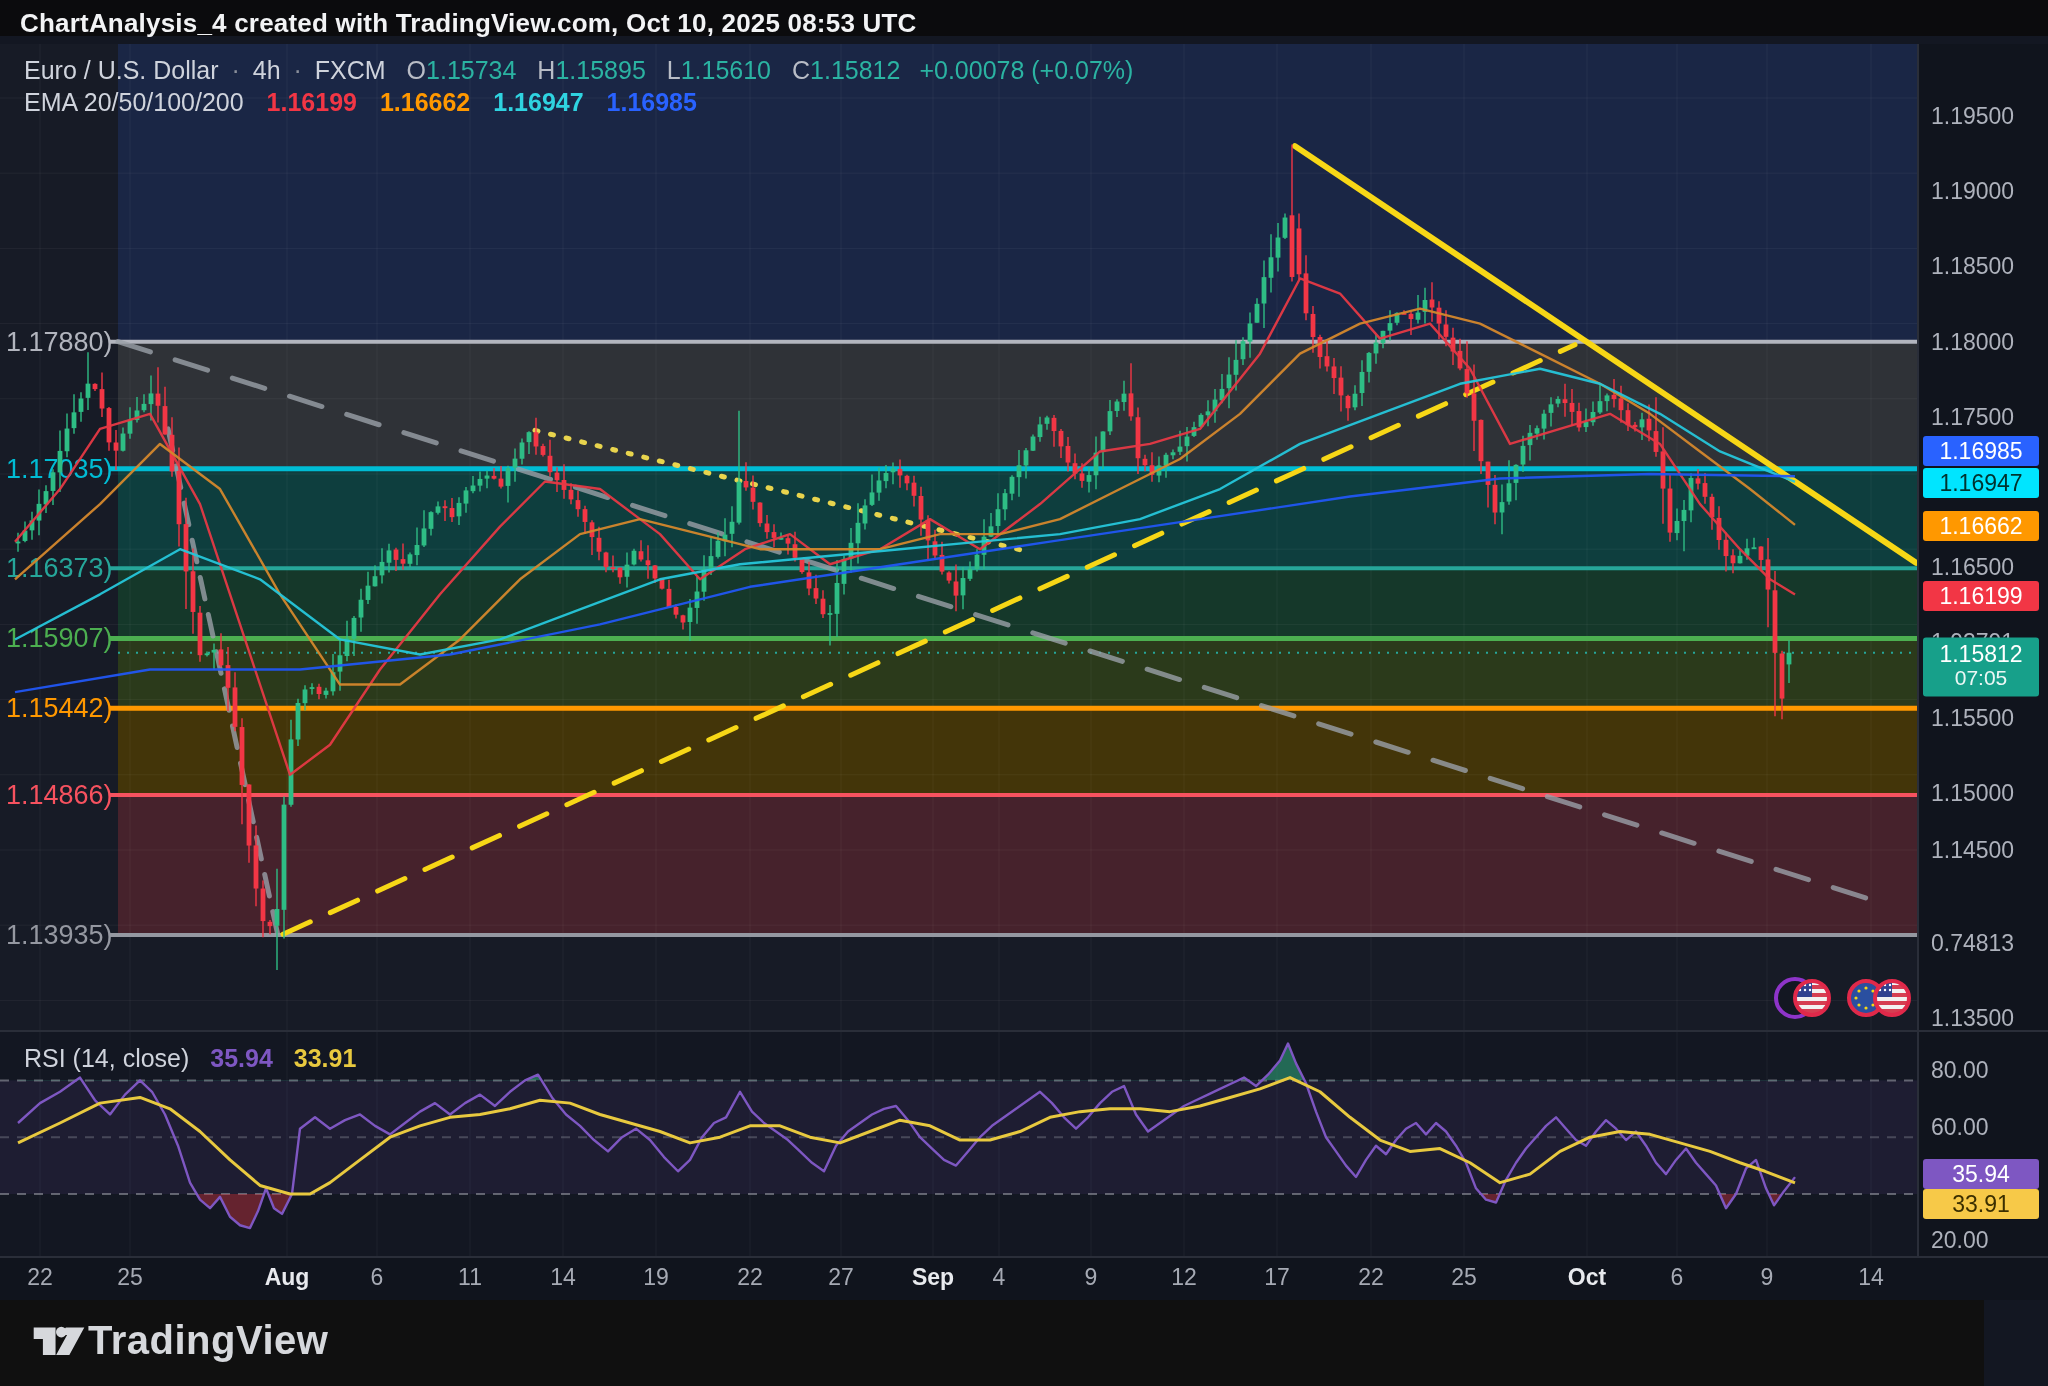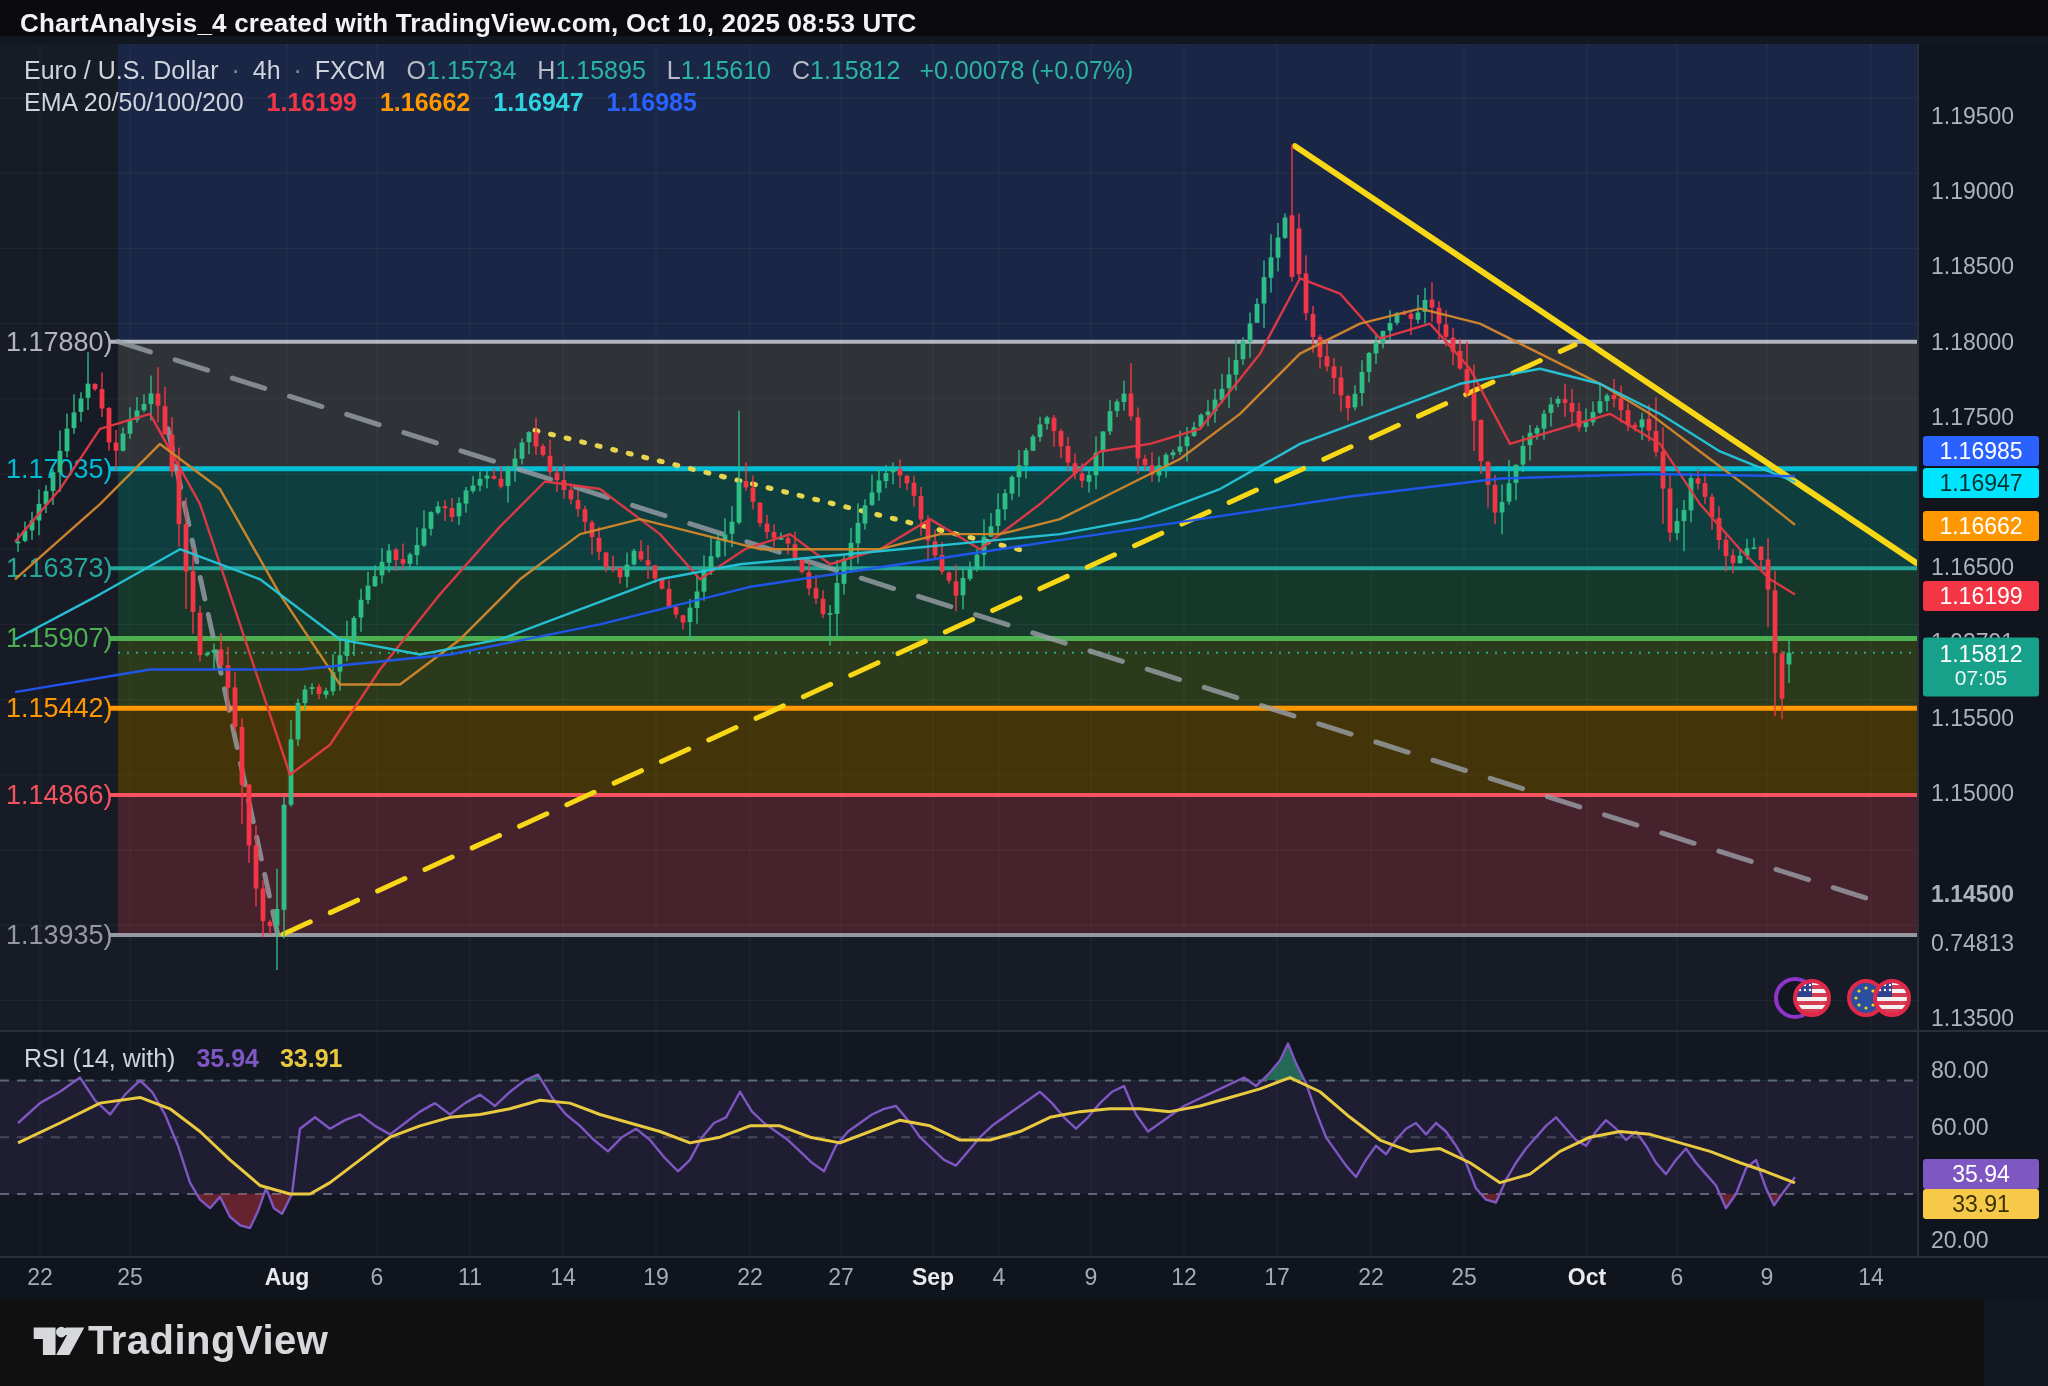--- a/index.html
+++ b/index.html
@@ -674,36 +674,36 @@
     <div class="row">
       <span>EMA 20/50/100/200</span>
       <span class="emav" id="ema-v0" style="color: rgb(242, 54, 69);">1.16199</span>
       <span class="emav" id="ema-v1" style="color: rgb(255, 152, 0);">1.16662</span>
       <span class="emav" id="ema-v2" style="color: rgb(47, 211, 224);">1.16947</span>
       <span class="emav" id="ema-v3" style="color: rgb(41, 98, 255);">1.16985</span>
     </div>
   </div>
 
   <div class="rsi-legend">
-    <span>RSI (14, with)</span>
+    <span>RSI (14, close)</span>
     <span class="v1">35.94</span>
     <span class="v2">33.91</span>
   </div>
 
   <div class="paxis" id="paxis">
       <div class="tick" style="top: 54px;">1.19500</div>
       <div class="tick" style="top: 129.2px;">1.19000</div>
       <div class="tick" style="top: 204.4px;">1.18500</div>
       <div class="tick" style="top: 279.6px;">1.18000</div>
       <div class="tick" style="top: 354.8px;">1.17500</div>
       <div class="tick" style="top: 505.2px;">1.16500</div>
       <div class="tick" style="top: 580.4px;">1.93791</div>
       <div class="tick" style="top: 655.6px;">1.15500</div>
       <div class="tick" style="top: 730.8px;">1.15000</div>
-      <div class="tick" style="top: 832px; font-weight: bold;">1.14500</div>
+      <div class="tick" style="top: 788px;">1.14500</div>
       <div class="tick" style="top: 881.2px;">0.74813</div>
       <div class="tick" style="top: 956.4px;">1.13500</div>
       <div class="tick" style="top: 1008px;">80.00</div>
       <div class="tick" style="top: 1064.8px;">60.00</div>
       <div class="tick" style="top: 1121.6px;">40.00</div>
       <div class="tick" style="top: 1178.4px;">20.00</div>
       <div class="badge" style="top: 407px; background: rgb(41, 98, 255); color: rgb(255, 255, 255);">1.16985</div>
       <div class="badge" style="top: 439px; background: rgb(0, 229, 255); color: rgb(0, 51, 46);">1.16947</div>
       <div class="badge" style="top: 482px; background: rgb(255, 152, 0); color: rgb(255, 255, 255);">1.16662</div>
       <div class="badge" style="top: 552px; background: rgb(242, 54, 69); color: rgb(255, 255, 255);">1.16199</div>

